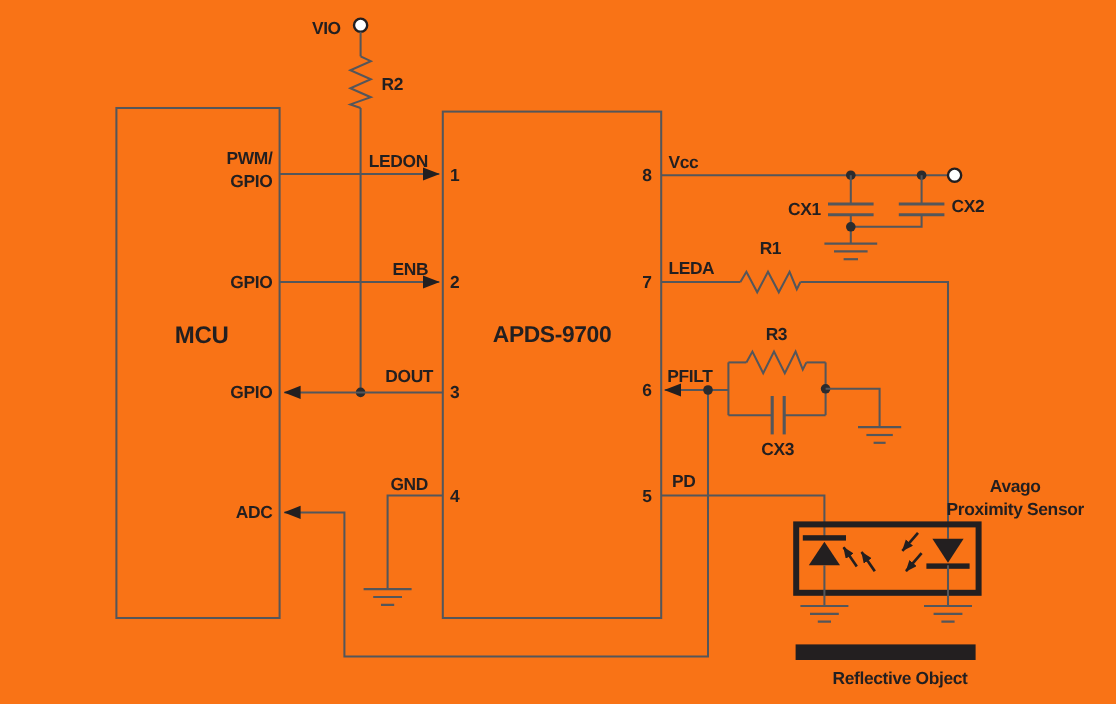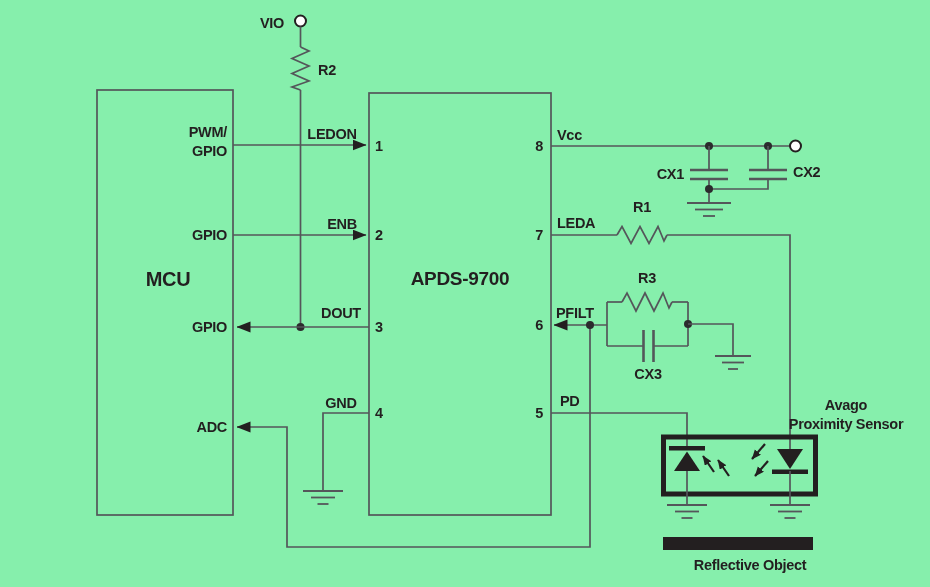--- a/index.html
+++ b/index.html
@@ -1,16 +1,16 @@
 <!DOCTYPE html>
 <html><head>
 <meta charset="utf-8">
 <style>
   html,body{margin:0;padding:0;background:#ffffff;}
-  .stage{position:relative;width:930px;height:587px;background:#86efac;overflow:hidden;text-align:right;}
+  .stage{position:relative;width:930px;height:587px;background:#f97316;overflow:hidden;text-align:right;}
   svg text{
     font-family:"Liberation Sans","DejaVu Sans",sans-serif;
     font-weight:bold;
     fill:#231f20;
     font-size:14.5px;
     letter-spacing:-0.3px;
   }
   svg .t-big{font-size:20px;}
   svg .t-chip{font-size:19px;}
   .wire{stroke:#54565a;stroke-width:1.7;fill:none;}

